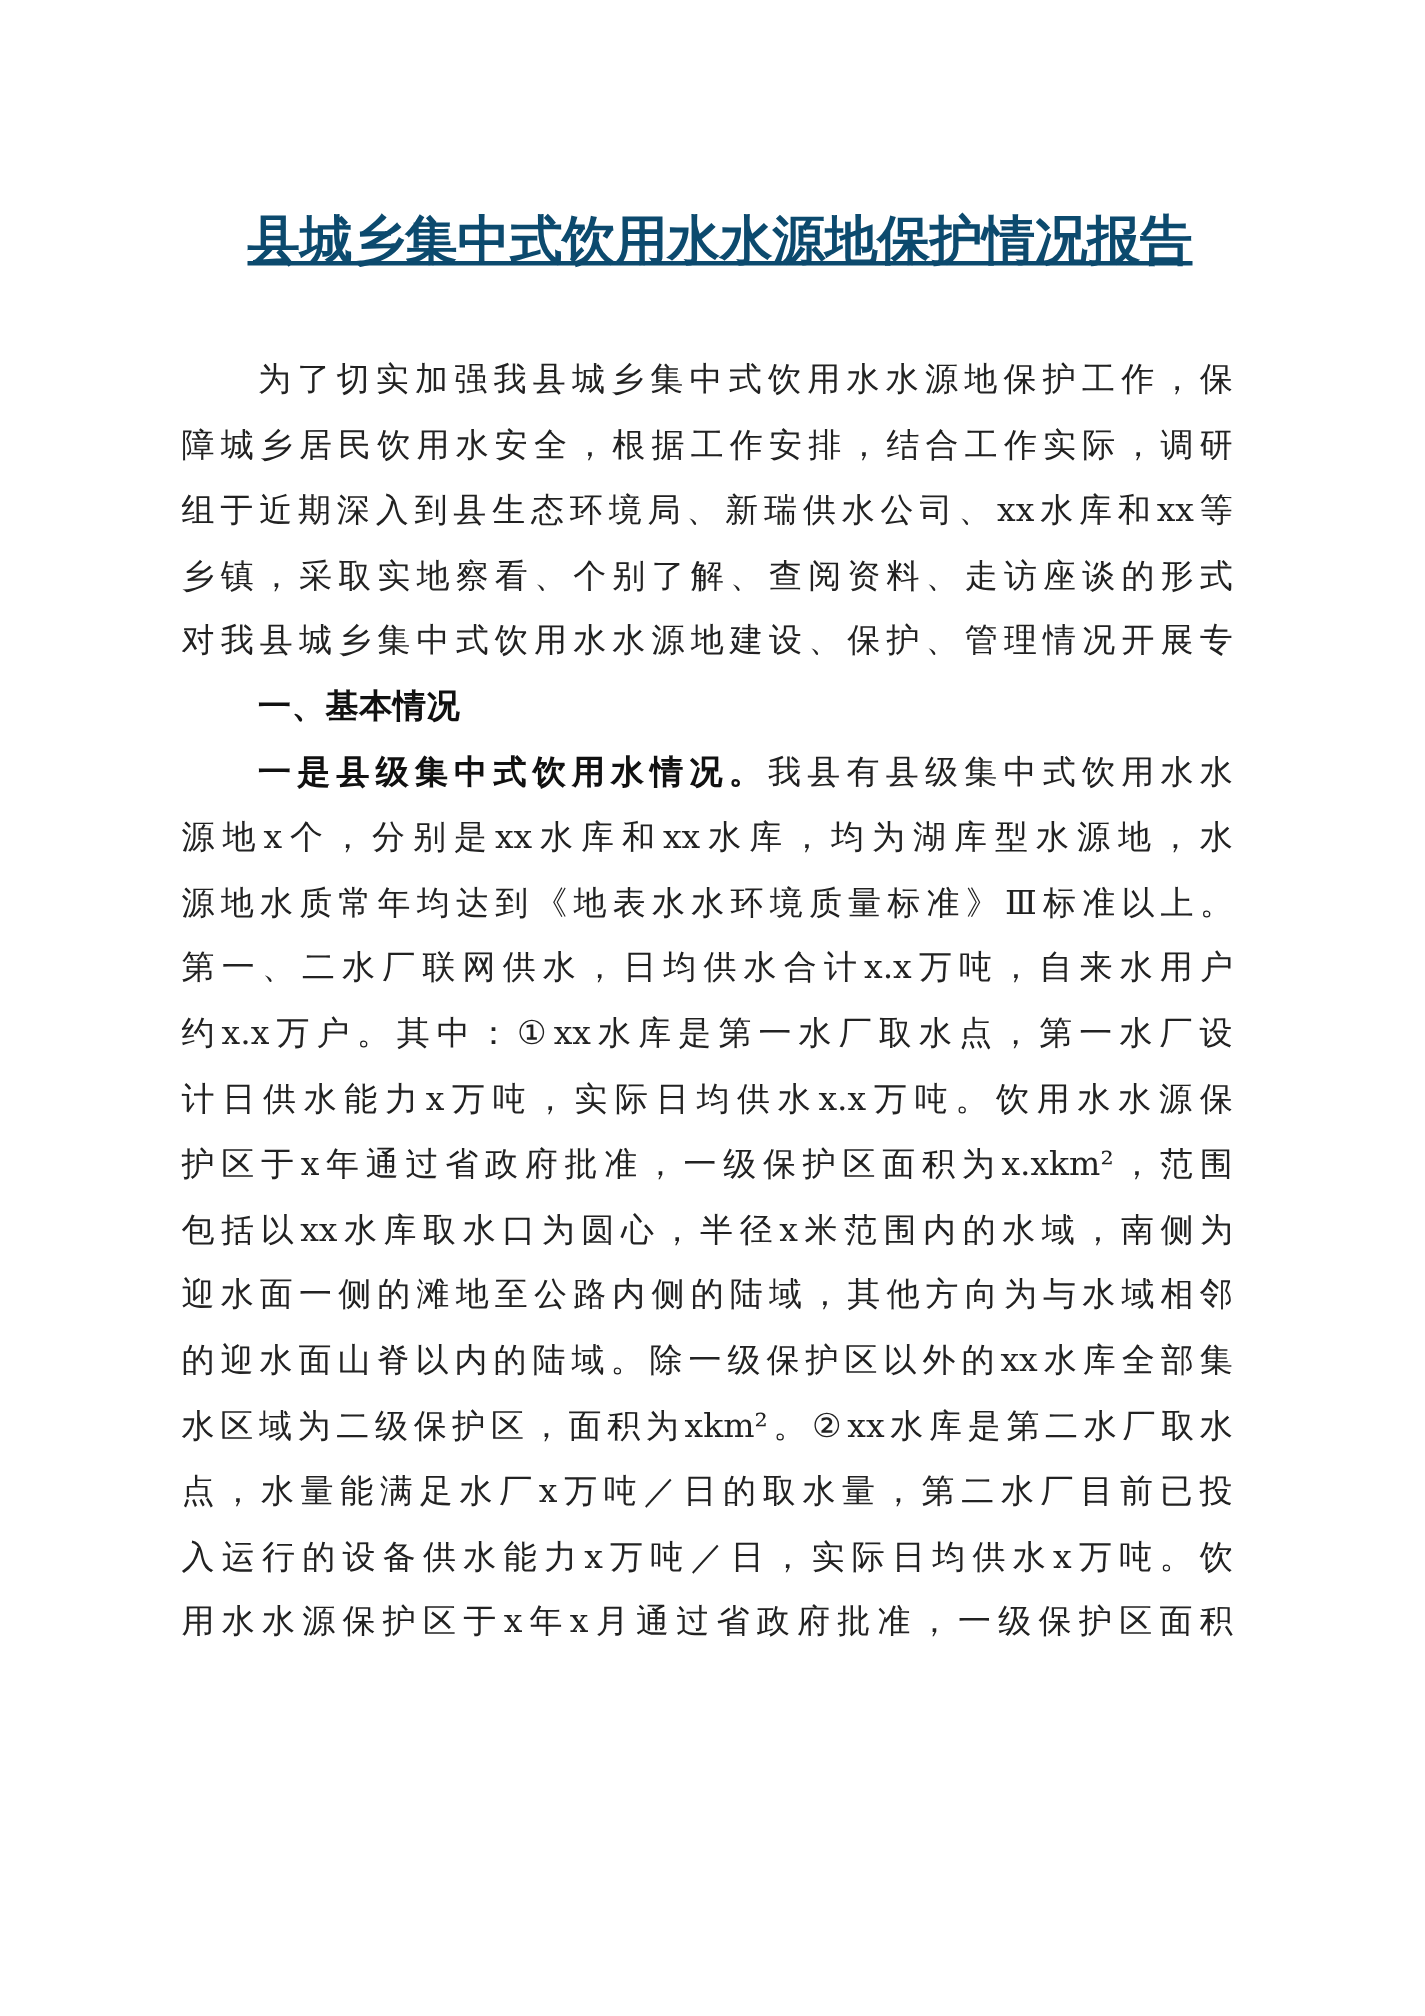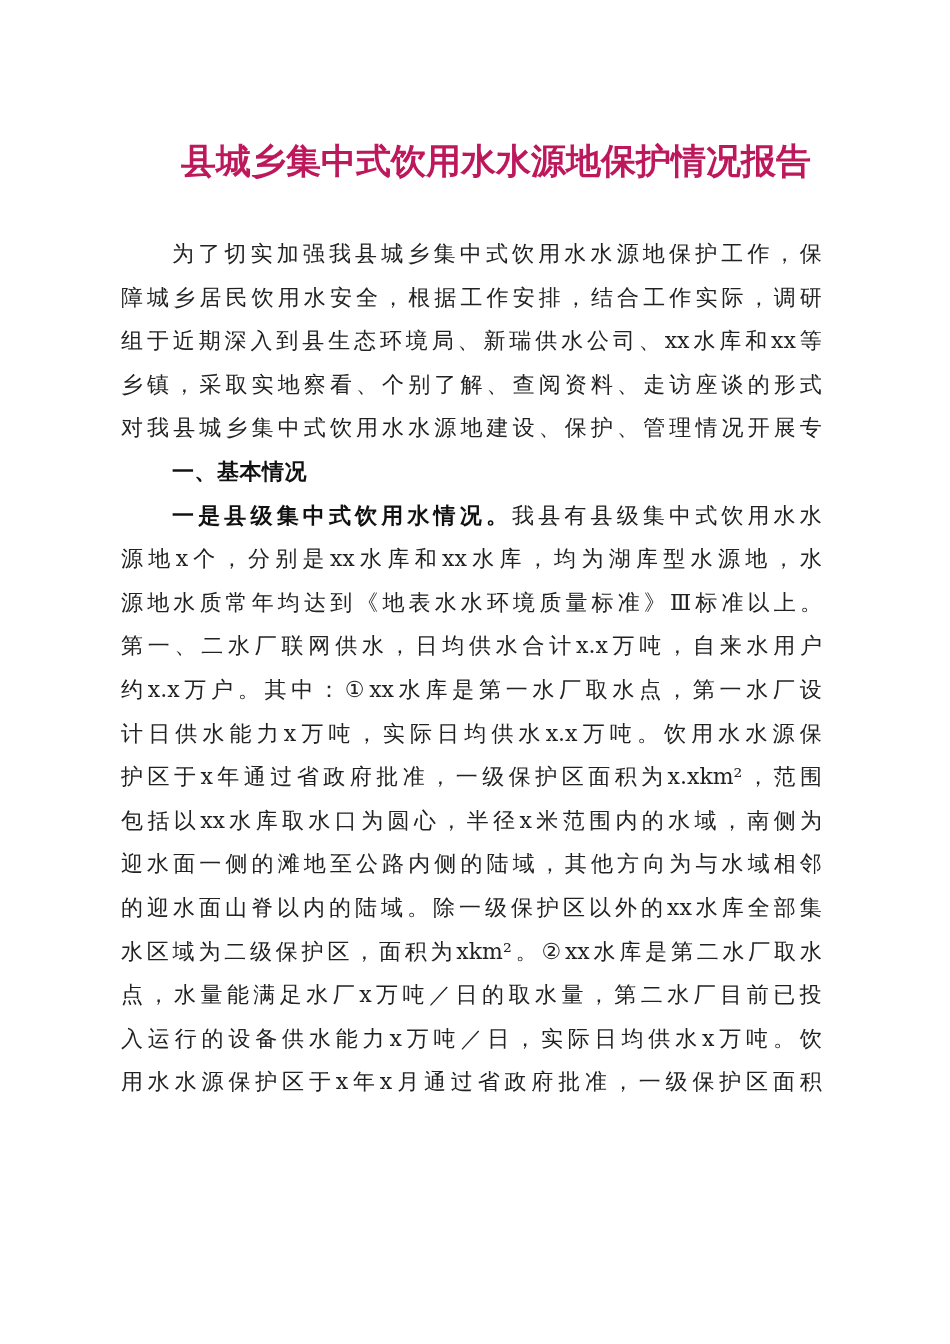--- a/index.html
+++ b/index.html
@@ -17,31 +17,32 @@
     }
     .page {
       position: absolute;
       left: 0; top: 0;
       width: 950px;
       height: 1344px;
       background: #ffffff;
     }
     .title {
       position: absolute;
-      left: 156px;
+      left: 140px;
       top: 136px;
       width: 680px;
       text-align: center;
       font-family: "DejaVu Sans", "Liberation Sans", sans-serif;
       font-weight: bold;
       font-size: 35px;
       line-height: 50px;
       letter-spacing: 0px;
-      color: #be185d;
+      color: #0c4a6e;
       white-space: nowrap;
+      text-decoration: underline;
     }
     .body {
       position: absolute;
       left: 121px;
       top: 232px;
       width: 701px;
     }
     .line {
       display: block;
       height: 43.6px;

